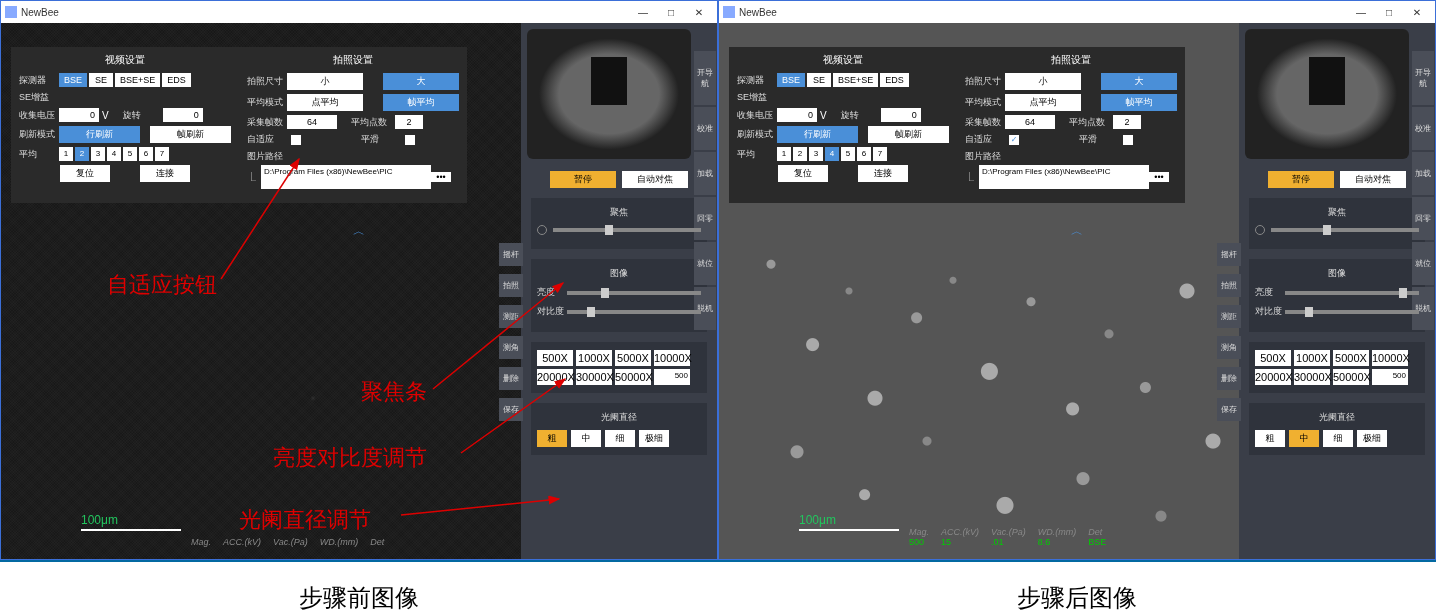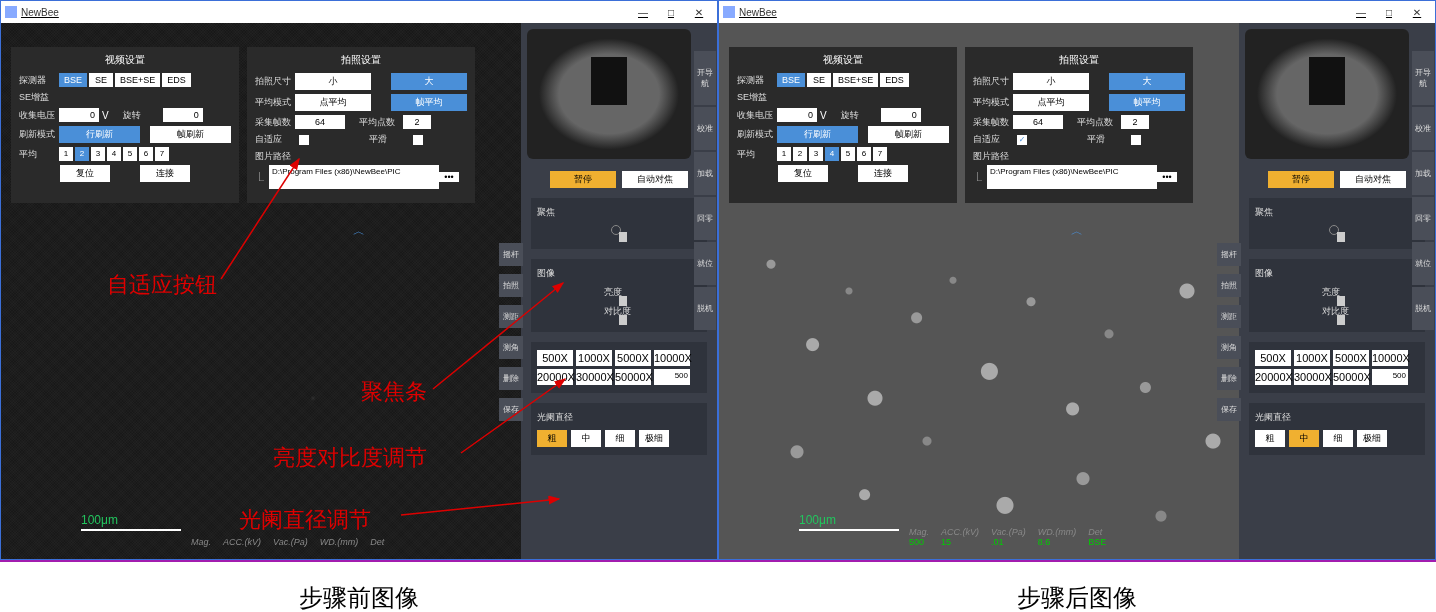--- a/index.html
+++ b/index.html
@@ -1,26 +1,26 @@
 <!DOCTYPE html>
 <html><head>
 <meta charset="utf-8">
 <style>
   * { box-sizing: border-box; margin: 0; padding: 0; font-family: "Microsoft YaHei", sans-serif; }
   body { background: #fff; width: 1436px; }
-  .outer { display: flex; border-bottom: 2px solid #a21caf; text-decoration: underline; }
+  .outer { display: flex; border-bottom: 2px solid #0369a1; }
   .app { width: 718px; height: 560px; position: relative; background: #1a1a1a; border: 1px solid #3b6fd8; }
   .titlebar { height: 22px; background: #fff; display: flex; align-items: center; font-size: 10px; padding: 0 4px; color: #333; }
   .titlebar .icon { width: 12px; height: 12px; background: #8af; margin-right: 4px; }
   .titlebar .spacer { flex: 1; }
   .titlebar .winbtn { width: 28px; text-align: center; cursor: pointer; }
   .tabs { display: flex; gap: 4px; padding: 6px 30px; }
   .tab { flex: 1; text-align: center; font-size: 10px; padding: 3px 0; background: #fff; color: #000; cursor: pointer; }
   .tab.active { background: #4a8fd8; color: #fff; }
-  .panels { display: flex; gap: 8px; padding: 0 10px; position: absolute; top: 46px; left: 0; }
+  .panels { display: flex; padding: 0 10px; position: absolute; top: 46px; left: 0; }
   .panel { background: #2a2a2a; padding: 6px 8px 10px; width: 228px; }
   .panel-title { color: #fff; font-size: 10px; text-align: center; margin-bottom: 6px; }
   .row { display: flex; align-items: center; margin: 4px 0; font-size: 9px; color: #ddd; }
   .row .lab { width: 40px; }
   .btngrp { display: flex; gap: 2px; }
   .btn { background: #fff; color: #000; font-size: 9px; padding: 2px 5px; cursor: pointer; min-width: 24px; text-align: center; }
   .btn.sel { background: #4a8fd8; color: #fff; }
   .val { background: #fff; color: #000; width: 40px; text-align: right; padding: 2px 4px; font-size: 9px; }
   .unit { color: #fff; margin-left: 3px; font-size: 10px; }
   .nums { display: flex; gap: 2px; }
@@ -67,22 +67,22 @@
   .info { position: absolute; bottom: 12px; left: 190px; font-size: 9px; color: #888; font-style: italic; display: flex; gap: 12px; }
   .info .v { color: #0c0; font-style: normal; }
   .sidepanel { position: absolute; top: 22px; right: 0; width: 196px; bottom: 0; background: #3a3e48; }
   .camview { width: 164px; height: 130px; margin: 6px 4px 6px 6px; background: radial-gradient(ellipse at 50% 50%, #666 0 50px, #222 70px); border-radius: 6px; position: relative; overflow: hidden; }
   .camview::after { content: ""; position: absolute; left: 50%; top: 40%; transform: translate(-50%,-50%); width: 36px; height: 48px; background: #111; }
   .sidepanel .ctl { padding: 6px 10px; }
   .pair { display: flex; gap: 6px; justify-content: center; }
   .pair .btn { width: 66px; }
   .pair .btn.yel { background: #f0b030; }
   .group { background: #2f333c; margin-top: 10px; padding: 8px 6px; font-size: 9px; color: #ddd; }
-  .group .gtitle { margin-bottom: 6px; }
-  .slider { display: flex; align-items: center; margin: 6px 0; flex-direction: column; }
+  .group .gtitle { margin-bottom: 6px; text-align: center; }
+  .slider { display: flex; align-items: center; margin: 6px 0; }
   .slider .sl-lab { width: 30px; }
   .slider .track { flex: 1; height: 4px; background: #888; position: relative; }
   .slider .thumb { position: absolute; top: -3px; width: 8px; height: 10px; background: #ccc; }
   .radio { width: 10px; height: 10px; border-radius: 50%; border: 1px solid #888; display: inline-block; margin-right: 6px; }
   .maggrid { display: flex; flex-wrap: wrap; gap: 3px; }
   .maggrid .btn { width: 36px; font-size: 11px; padding: 2px 0; }
   .maggrid .val { width: 36px; font-size: 8px; padding: 2px; }
   .aperture { display: flex; gap: 4px; margin-top: 4px; }
   .aperture .btn { width: 30px; }
   .aperture .btn.yel { background: #f0b030; }

